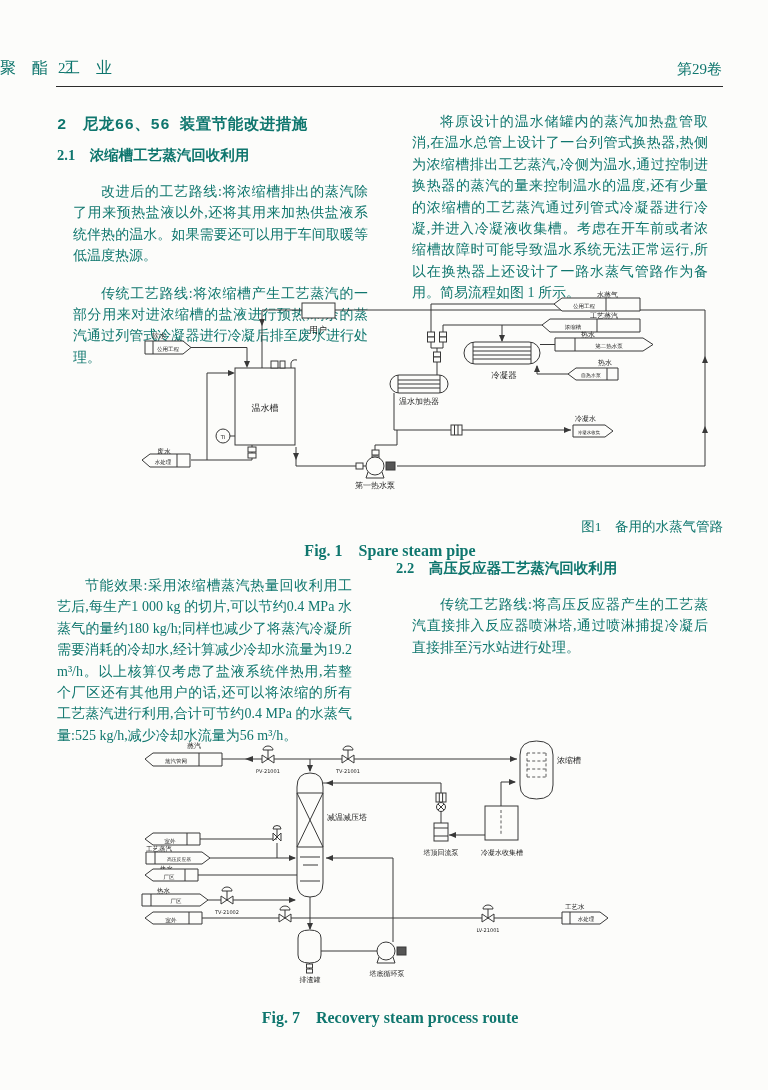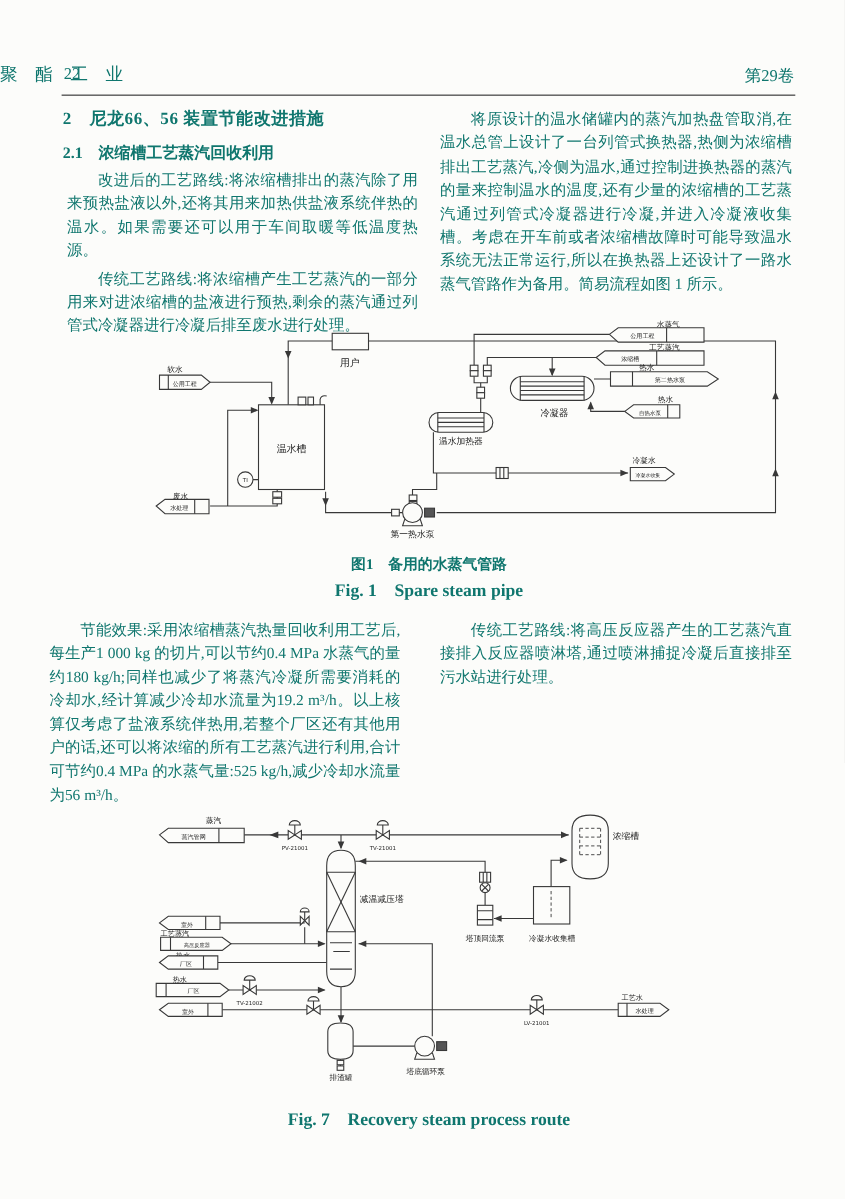--- a/index.html
+++ b/index.html
@@ -11,27 +11,27 @@
   }
   .hdr-page{position:absolute;left:58px;top:60px;font-size:15px;}
   .hdr-title{position:absolute;left:0;top:58px;width:636px;text-align:left;font-size:16px;font-weight:400;}
   .hdr-vol{position:absolute;right:46px;top:60px;font-size:15px;}
   .hdr-rule{position:absolute;left:56px;top:86px;width:667px;height:0;border-top:1.6px solid #2b2b2b;}
   .col{position:absolute;width:327px;}
   .col-l1{left:57px;top:98px;}
   .col-r1{left:396px;top:95px;width:328px;}
   .col-l2{left:41px;top:559px;}
   .col-r2{left:396px;top:559px;width:328px;}
-  h2.sec{font-size:15.5px;font-weight:bold;margin:0 0 11px 0;letter-spacing:.5px;}
+  h2.sec{font-size:15.5px;font-weight:bold;margin:16px 0 11px 0;letter-spacing:.5px;font-family:Liberation Mono, monospace;}
   h3.sub{font-size:14.5px;font-weight:bold;margin:0 0 5px 0;}
-  p.body{font-size:14px;line-height:21.4px;text-align:justify;text-indent:2em;margin:4px;}
+  p.body{font-size:14px;line-height:21.4px;text-align:justify;text-indent:2em;margin:16px;}
   .fig{position:absolute;left:57px;width:666px;}
   .fig1{top:290px;}
   .fig2{top:735px;}
-  .figcap-zh{text-align:center;font-weight:bold;font-size:13.5px;margin-top:2px;}
+  .figcap-zh{text-align:right;font-weight:normal;font-size:13.5px;margin-top:16px;}
   .figcap-en{text-align:center;font-weight:bold;font-size:16px;margin-top:5px;}
   svg{display:block;}
   svg text{font-family:"DejaVu Sans","Liberation Sans",sans-serif;fill:#1d1d1d;}
   svg .ln{stroke:#383838;stroke-width:1;fill:none;}
   svg .shp{stroke:#383838;stroke-width:1;fill:#fcfcfa;}
   svg .ah{fill:#383838;stroke:none;}
   svg .dsh{stroke:#4a4a4a;stroke-width:.9;fill:none;stroke-dasharray:3,2.2;}
 </style>
 </head>
 <body>
@@ -199,20 +199,21 @@
     </svg>
     <div class="figcap-zh">图1　备用的水蒸气管路</div>
     <div class="figcap-en">Fig. 1　Spare steam pipe</div>
   </div>
 
   <div class="col col-l2">
     <p class="body">节能效果:采用浓缩槽蒸汽热量回收利用工艺后,每生产1 000 kg 的切片,可以节约0.4 MPa 水蒸气的量约180 kg/h;同样也减少了将蒸汽冷凝所需要消耗的冷却水,经计算减少冷却水流量为19.2 m³/h。以上核算仅考虑了盐液系统伴热用,若整个厂区还有其他用户的话,还可以将浓缩的所有工艺蒸汽进行利用,合计可节约0.4 MPa 的水蒸气量:525 kg/h,减少冷却水流量为56 m³/h。</p>
   </div>
 
   <div class="col col-r2">
+    <h3 class="sub">2.2　高压反应器工艺蒸汽回收利用</h3>
     <p class="body">传统工艺路线:将高压反应器产生的工艺蒸汽直接排入反应器喷淋塔,通过喷淋捕捉冷凝后直接排至污水站进行处理。</p>
   </div>
 
   <div class="fig fig2">
     <svg width="666" height="268" viewBox="0 0 666 268">
 
       <g class="ln">
         <line x1="165" y1="24" x2="460" y2="24"></line>
         <line x1="253" y1="24" x2="253" y2="36"></line>
         <polyline points="266,48 384,48 384,58"></polyline>

